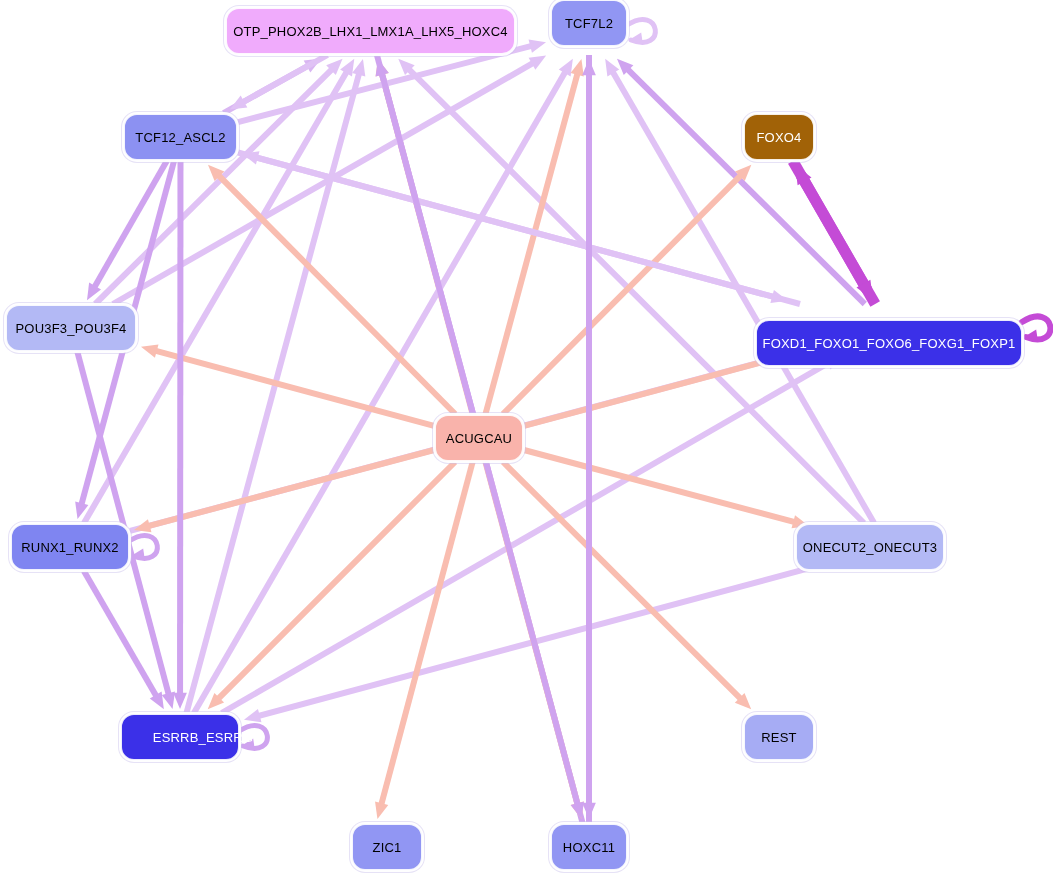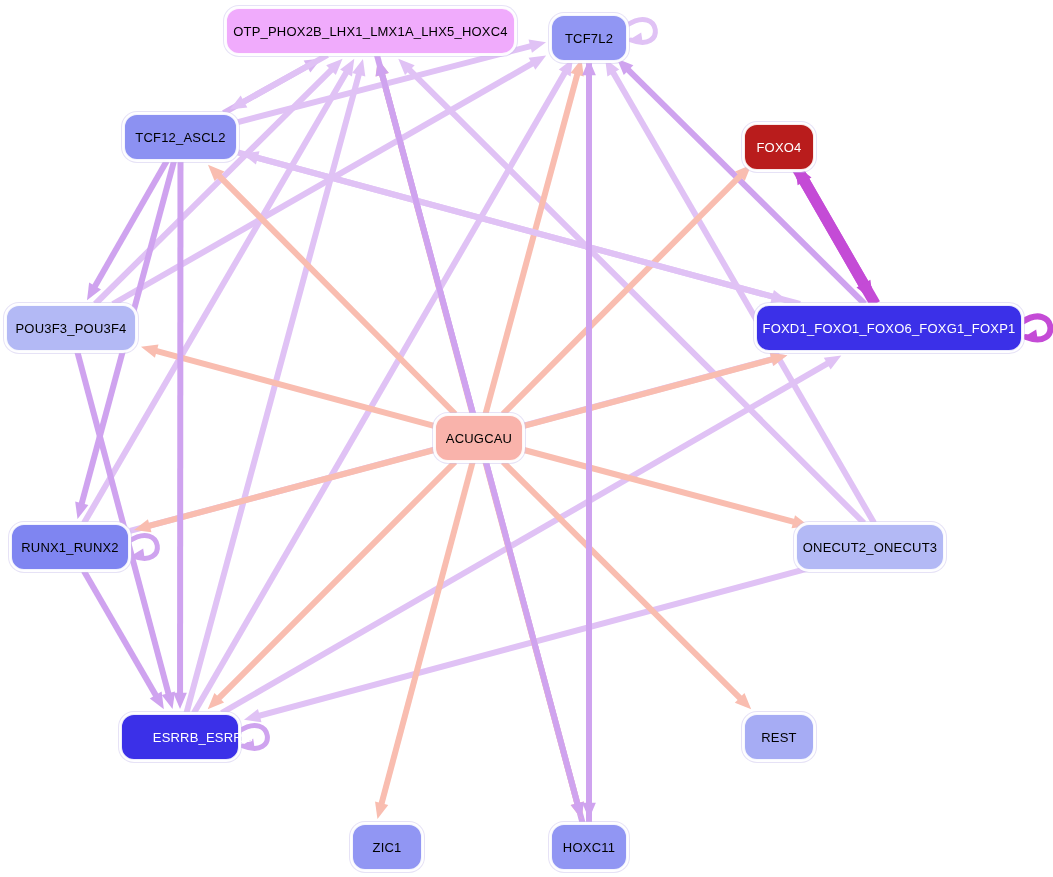--- a/index.html
+++ b/index.html
@@ -187,33 +187,33 @@
       </g>
       <g>
         <line x1="376.9264705882353" y1="55" x2="578.9818960930667" y2="809.5868522285698" stroke="#cfa3ef" stroke-width="6" stroke-linecap="butt"></line>
         <polygon points="581.5115633994441,819.0340308189768 570.6824262088635,805.0595002827627 583.9084762354335,801.5179660538342" fill="#cfa3ef"></polygon>
       </g>
     </svg>
   <div id="node-layer">
       <div class="node-box" style="left: 226px; top: 8px; width: 289px; height: 46px; background: #f0abfc; color: rgb(0, 0, 0);">
         <span class="node-label">OTP_PHOX2B_LHX1_LMX1A_LHX5_HOXC4</span>
       </div>
-      <div class="node-box" style="left: 551px; top: 15px; width: 76px; height: 46px; background: rgb(145, 150, 243); color: rgb(0, 0, 0);">
+      <div class="node-box" style="left: 551px; top: 0; width: 76px; height: 46px; background: rgb(145, 150, 243); color: rgb(0, 0, 0);">
         <span class="node-label">TCF7L2</span>
       </div>
       <div class="node-box" style="left: 124px; top: 114px; width: 113px; height: 46px; background: rgb(140, 145, 242); color: rgb(0, 0, 0);">
         <span class="node-label">TCF12_ASCL2</span>
       </div>
-      <div class="node-box" style="left: 744px; top: 124px; width: 70px; height: 46px; background: #b91c1c; color: rgb(255, 255, 255);">
+      <div class="node-box" style="left: 744px; top: 114px; width: 70px; height: 46px; background: #a16207; color: rgb(255, 255, 255);">
         <span class="node-label">FOXO4</span>
       </div>
       <div class="node-box" style="left: 6px; top: 305px; width: 130px; height: 46px; background: rgb(179, 185, 245); color: rgb(0, 0, 0);">
         <span class="node-label">POU3F3_POU3F4</span>
       </div>
-      <div class="node-box" style="left: 756px; top: 305px; width: 266px; height: 46px; background: rgb(59, 48, 232); color: rgb(255, 255, 255);">
+      <div class="node-box" style="left: 756px; top: 320px; width: 266px; height: 46px; background: rgb(59, 48, 232); color: rgb(255, 255, 255);">
         <span class="node-label">FOXD1_FOXO1_FOXO6_FOXG1_FOXP1</span>
       </div>
       <div class="node-box" style="left: 435px; top: 415px; width: 88px; height: 46px; background: rgb(249, 179, 171); color: rgb(0, 0, 0);">
         <span class="node-label">ACUGCAU</span>
       </div>
       <div class="node-box" style="left: 11px; top: 524px; width: 118px; height: 46px; background: rgb(127, 133, 241); color: rgb(0, 0, 0);">
         <span class="node-label">RUNX1_RUNX2</span>
       </div>
       <div class="node-box" style="left: 796px; top: 524px; width: 148px; height: 46px; background: rgb(179, 185, 245); color: rgb(0, 0, 0);">
         <span class="node-label">ONECUT2_ONECUT3</span>

